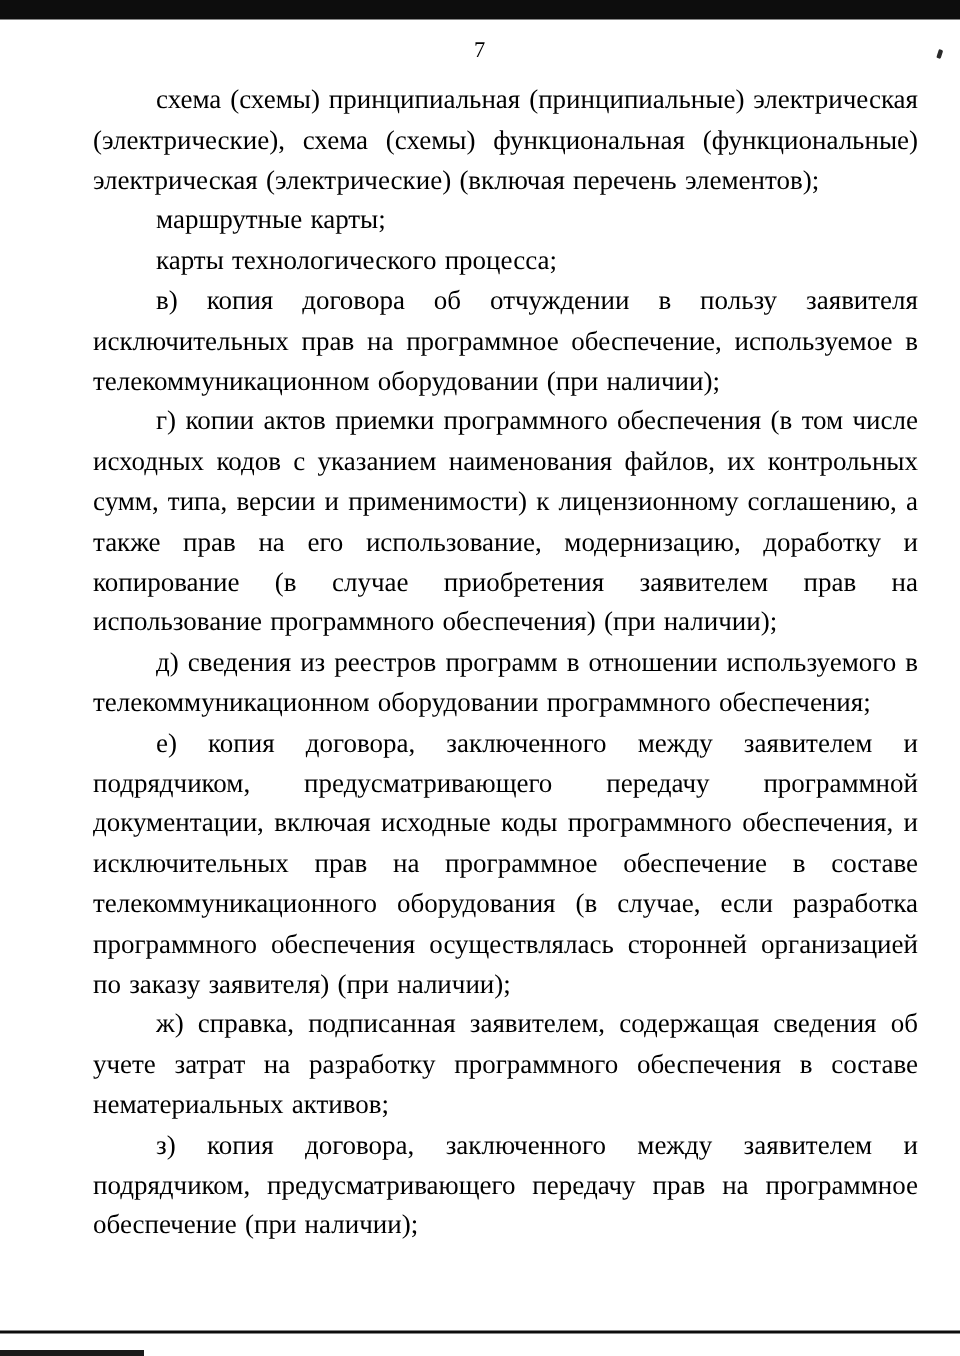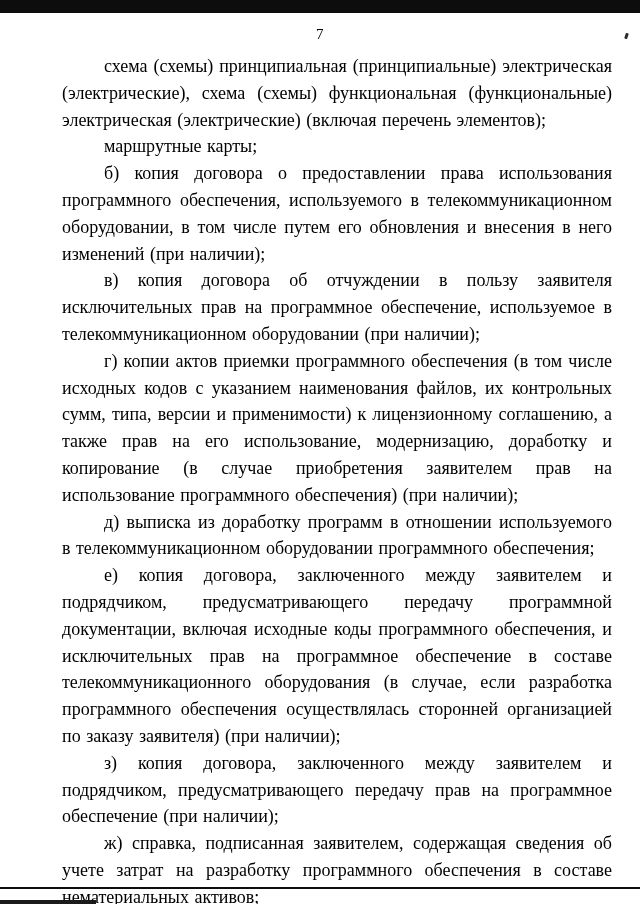--- a/index.html
+++ b/index.html
@@ -79,23 +79,23 @@
 </head>
 <body>
 
 <div class="page">
   <div class="scan-bar-top"></div>
   <div class="page-number">7</div>
   <div class="noise-dot"></div>
   <div class="body-text">
       <p class="para">схема (схемы) принципиальная (принципиальные) электрическая (электрические), схема (схемы) функциональная (функциональные) электрическая (электрические) (включая перечень элементов);</p>
       <p class="para">маршрутные карты;</p>
-      <p class="para">б) копия договора о предоставлении права использования программного обеспечения, используемого в телекоммуникационном оборудовании, в том числе путем его обновления и внесения в него изменений (при наличии);</p>
+      <p class="para">карты технологического процесса;</p>
       <p class="para">в) копия договора об отчуждении в пользу заявителя исключительных прав на программное обеспечение, используемое в телекоммуникационном оборудовании (при наличии);</p>
       <p class="para">г) копии актов приемки программного обеспечения (в том числе исходных кодов с указанием наименования файлов, их контрольных сумм, типа, версии и применимости) к лицензионному соглашению, а также прав на его использование, модернизацию, доработку и копирование (в случае приобретения заявителем прав на использование программного обеспечения) (при наличии);</p>
-      <p class="para">д) выписка из доработку программ в отношении используемого в телекоммуникационном оборудовании программного обеспечения;</p>
+      <p class="para">д) сведения из реестров программ в отношении используемого в телекоммуникационном оборудовании программного обеспечения;</p>
       <p class="para">е) копия договора, заключенного между заявителем и подрядчиком, предусматривающего передачу программной документации, включая исходные коды программного обеспечения, и исключительных прав на программное обеспечение в составе телекоммуникационного оборудования (в случае, если разработка программного обеспечения осуществлялась сторонней организацией по заказу заявителя) (при наличии);</p>
+      <p class="para">ж) справка, подписанная заявителем, содержащая сведения об учете затрат на разработку программного обеспечения в составе нематериальных активов;</p>
       <p class="para">з) копия договора, заключенного между заявителем и подрядчиком, предусматривающего передачу прав на программное обеспечение (при наличии);</p>
-      <p class="para">ж) справка, подписанная заявителем, содержащая сведения об учете затрат на разработку программного обеспечения в составе нематериальных активов;</p>
     </div>
   <div class="scan-line-bottom"></div>
   <div class="scan-mark-bottom-left"></div>
 </div>
 
 </body></html>

